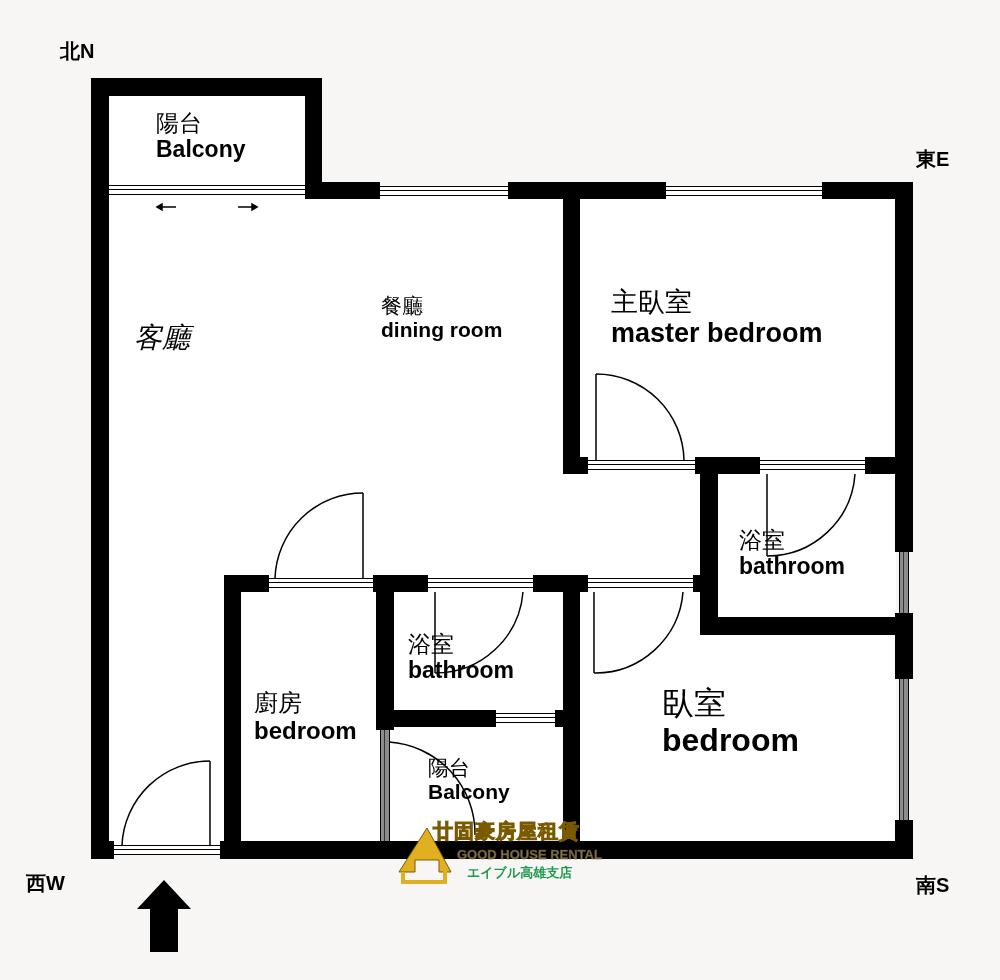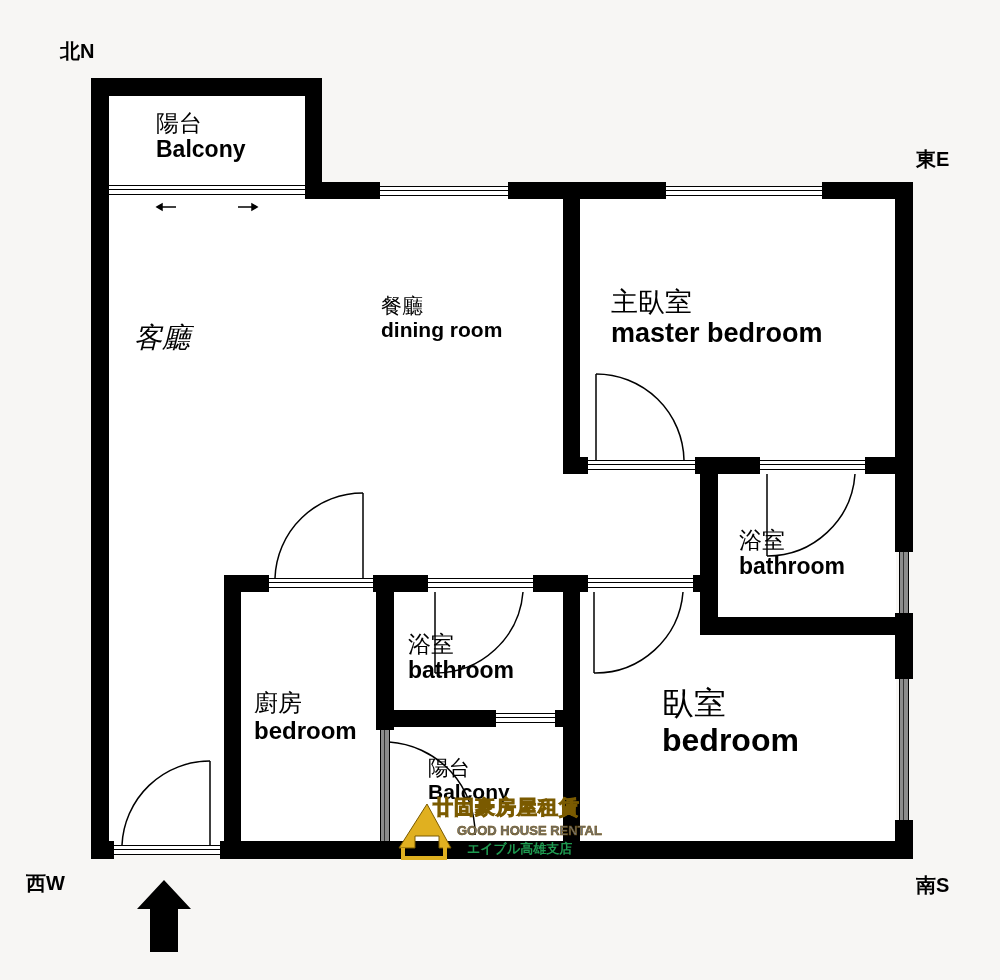--- a/index.html
+++ b/index.html
@@ -9,21 +9,21 @@
   .wall { position:absolute; background:#000; }
   .floor { position:absolute; background:#fff; }
   .win-h { position:absolute; height:8px; border-top:1px solid #000; border-bottom:1px solid #000; background:#fff; }
   .win-h::before { content:""; position:absolute; left:0; right:0; top:3px; height:1px; background:#000; }
   .win-v { position:absolute; width:8px; border-left:1px solid #000; border-right:1px solid #000; background:#8c8c8c; }
   .win-v::before { content:""; position:absolute; top:0; bottom:0; left:3px; width:1px; background:#333; }
   .label { position:absolute; font-weight:bold; line-height:1.15; white-space:nowrap; }
   .label .zh { font-weight:normal; display:block; }
   .compass { position:absolute; font-weight:bold; font-size:20px; }
   svg.overlay { position:absolute; left:0; top:0; }
-  .logo { position:absolute; left:395px; top:794px; width:215px; height:65px; }
+  .logo { position:absolute; left:395px; top:818px; width:215px; height:65px; }
   .logo-zh { position:absolute; left:38px; top:0; font-size:20px; font-weight:bold; color:#e0b020;
              -webkit-text-stroke:1px #7a5a00; letter-spacing:1px; }
   .logo-en { position:absolute; left:62px; top:29px; font-size:13px; font-weight:bold; color:#737373;
              -webkit-text-stroke:0.5px #6a4a00; }
   .logo-jp { position:absolute; left:72px; top:46px; font-size:13px; font-weight:bold; color:#1e9a50; }
 </style>
 </head>
 <body>
 
 <div class="compass" style="left:60px;top:38px;">北N</div>

